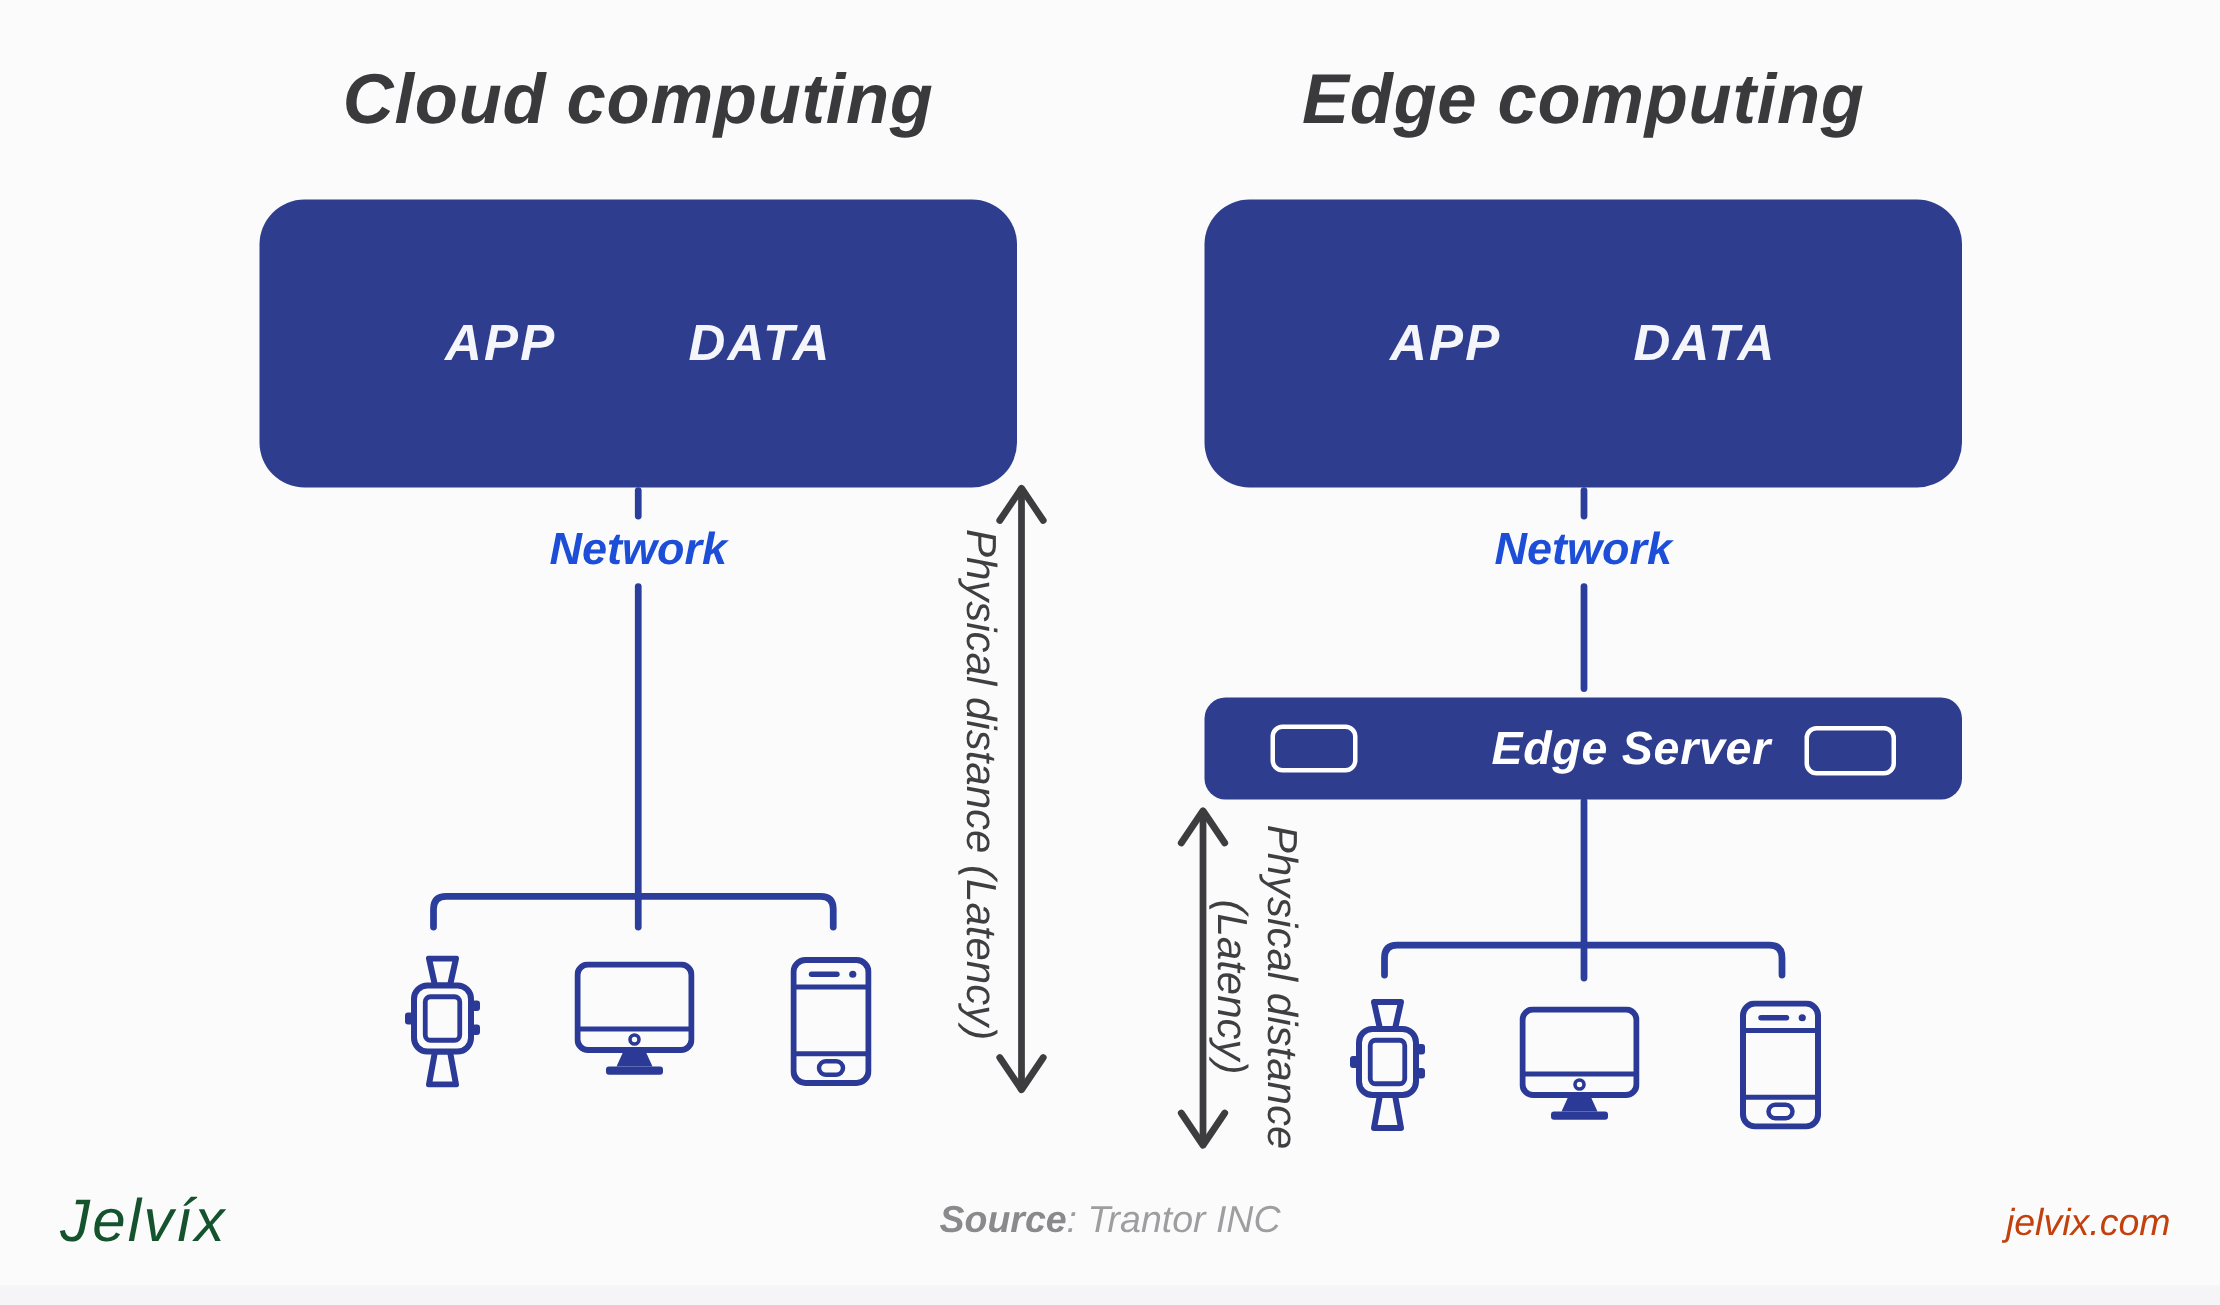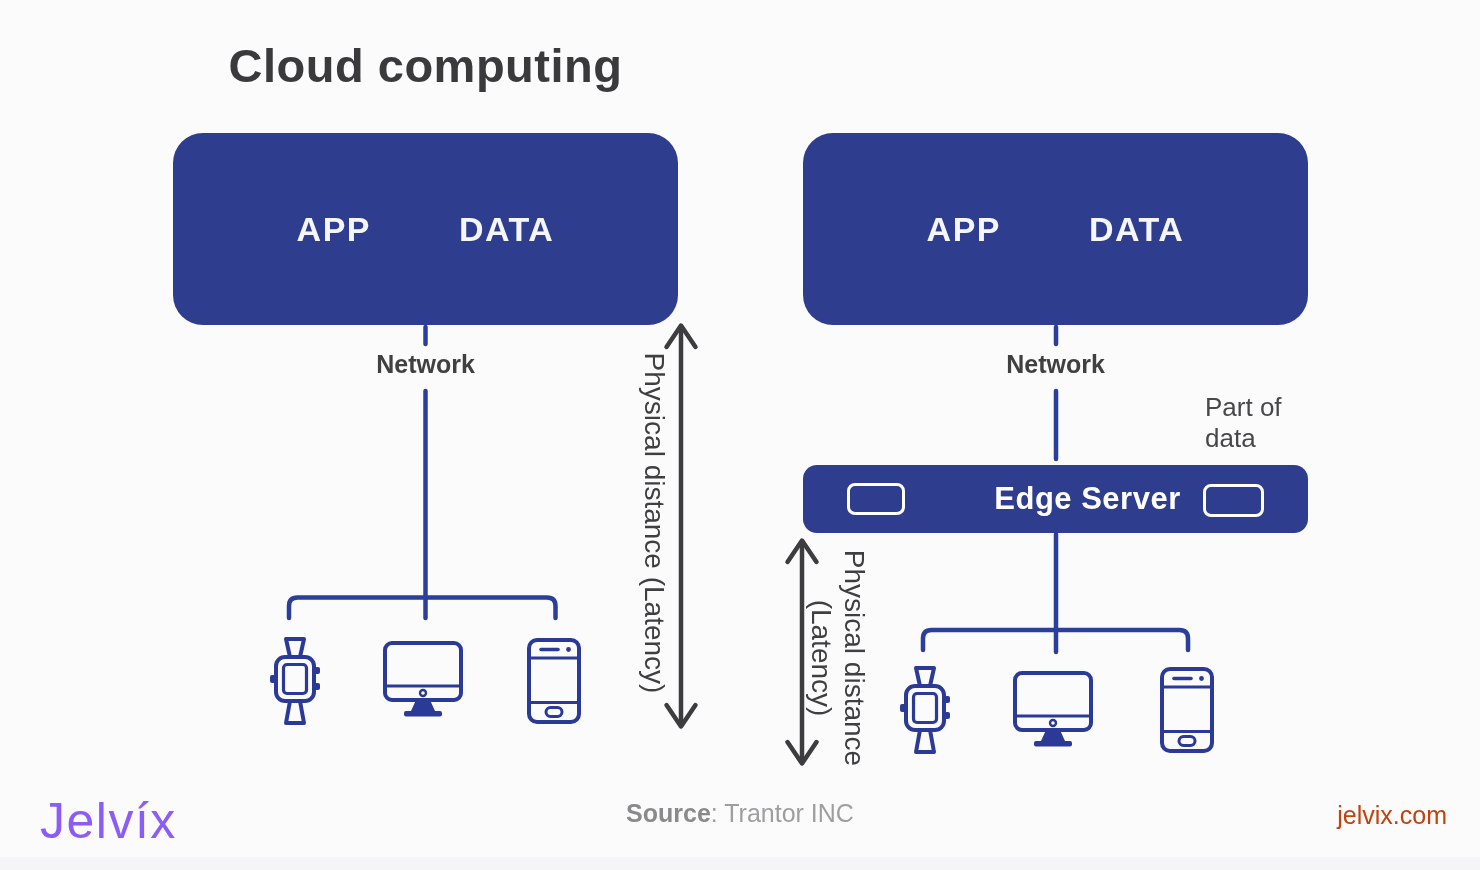--- a/index.html
+++ b/index.html
@@ -4,20 +4,21 @@
 <style>
   * { margin: 0; padding: 0; box-sizing: border-box; }
   html, body { background: #fbfbfc; }
   body { font-family: "Liberation Sans", sans-serif; }
   .canvas {
     position: relative;
     width: 1480px;
     height: 870px;
     background: #fbfbfc;
     overflow: hidden;
+    font-style: italic;
   }
   .art { position: absolute; left: 0; top: 0; }
 
   .col-title {
     position: absolute;
     top: 38px;
     width: 505px;
     text-align: center;
     font-size: 47px;
     font-weight: 700;
@@ -46,23 +47,23 @@
     font-size: 34px;
     font-weight: 700;
     letter-spacing: 1.5px;
   }
 
   .network-label {
     position: absolute;
     top: 350px;
     width: 505px;
     text-align: center;
-    font-size: 25px;
-    font-weight: 700;
-    color: #404040;
+    font-size: 30px;
+    font-weight: 700;
+    color: #1d4ed8;
   }
   .network-cloud { left: 173px; }
   .network-edge  { left: 803px; }
 
   .part-label {
     position: absolute;
     font-size: 26px;
     color: #48484a;
     line-height: 31px;
   }
@@ -109,24 +110,24 @@
     text-align: center;
     line-height: 33px;
   }
   .latency-cloud { left: 654px; top: 523px; }
   .latency-edge  { left: 838px; top: 658px; }
 
   .brand-logo {
     position: absolute;
     left: 40px;
     top: 792px;
-    font-size: 50px;
+    font-size: 40px;
     font-weight: 300;
     letter-spacing: 1.5px;
-    color: #8b5cf6;
+    color: #14532d;
   }
   .source-line {
     position: absolute;
     left: 50%;
     top: 799px;
     transform: translateX(-50%);
     font-size: 25px;
     color: #9e9ea0;
     white-space: nowrap;
     text-align: right;
@@ -207,35 +208,35 @@
     <use href="#icon-watch" x="264" y="637" width="62" height="88"></use>
     <use href="#icon-monitor" x="383" y="641" width="80" height="78"></use>
     <use href="#icon-phone" x="527" y="638" width="54" height="86"></use>
 
     <use href="#icon-watch" x="894" y="666" width="62" height="88"></use>
     <use href="#icon-monitor" x="1013" y="671" width="80" height="78"></use>
     <use href="#icon-phone" x="1160" y="667" width="54" height="86"></use>
   </svg>
 
   <div class="col-title title-cloud">Cloud computing</div>
+  <div class="col-title title-edge">Edge computing</div>
 
   <div class="bigbox box-cloud">
     <span class="boxlabel">APP</span>
     <span class="boxlabel">DATA</span>
   </div>
 
   <div class="bigbox box-edge">
     <span class="boxlabel">APP</span>
     <span class="boxlabel">DATA</span>
   </div>
 
   <div class="network-label network-cloud">Network</div>
   <div class="network-label network-edge">Network</div>
 
-  <div class="part-label part-data">Part of data</div>
 
   <div class="edge-server-bar">
     <div class="chip chip-left"></div>
     <div class="chip chip-right"></div>
     <div class="server-label">Edge Server</div>
   </div>
 
   <div class="latency-label latency-cloud">Physical distance (Latency)</div>
   <div class="latency-label latency-edge">
     <div>Physical distance</div>

